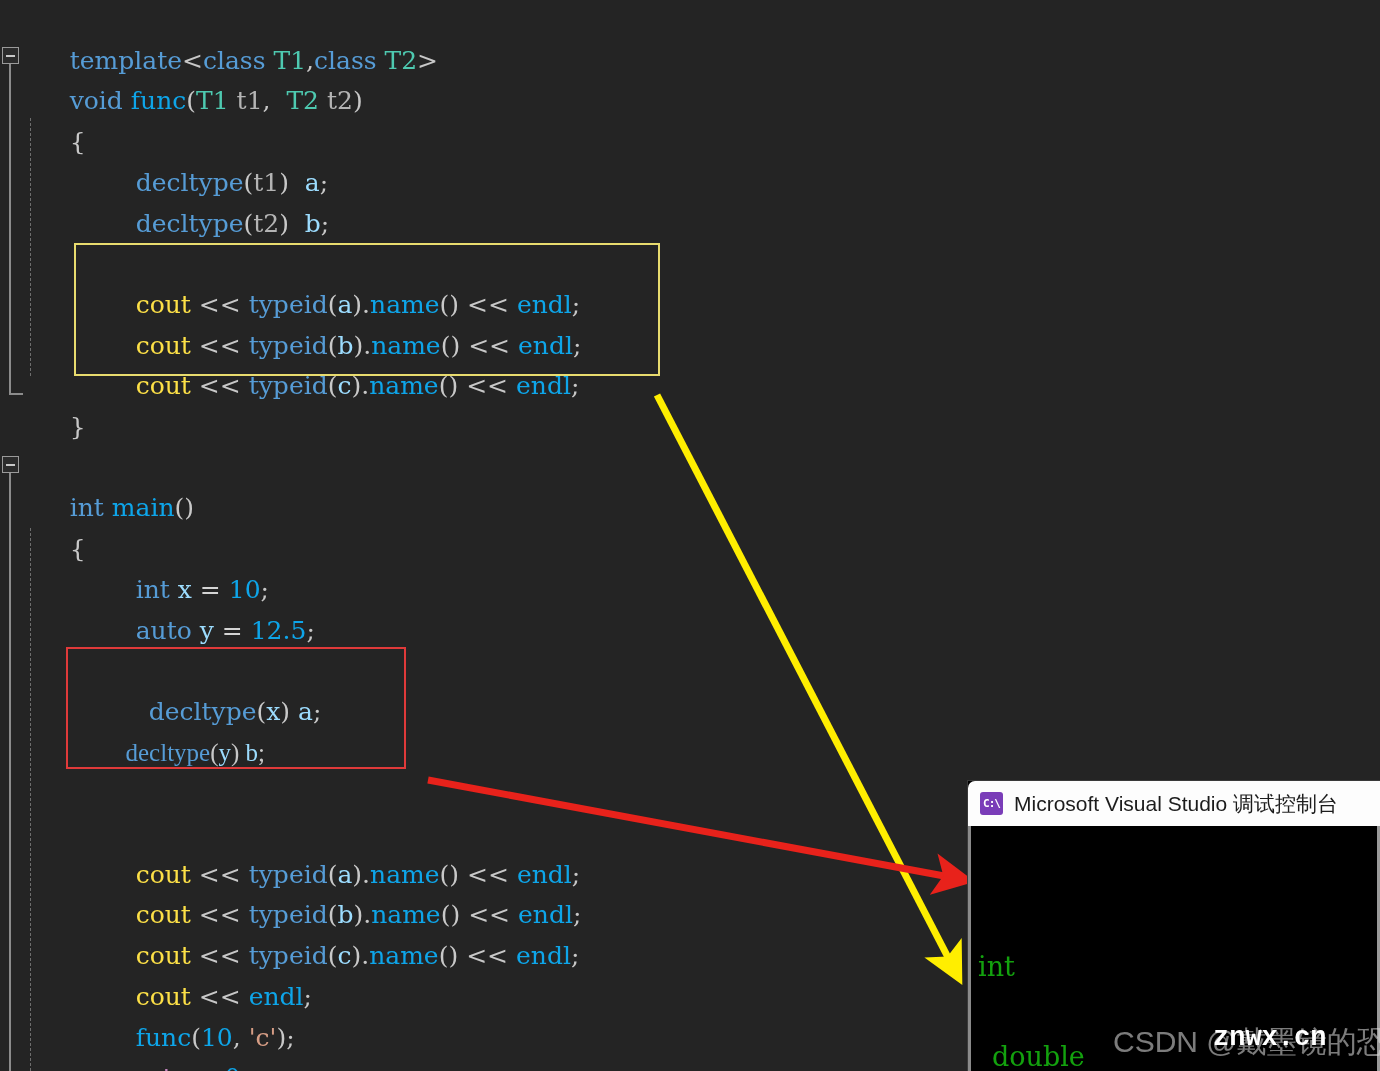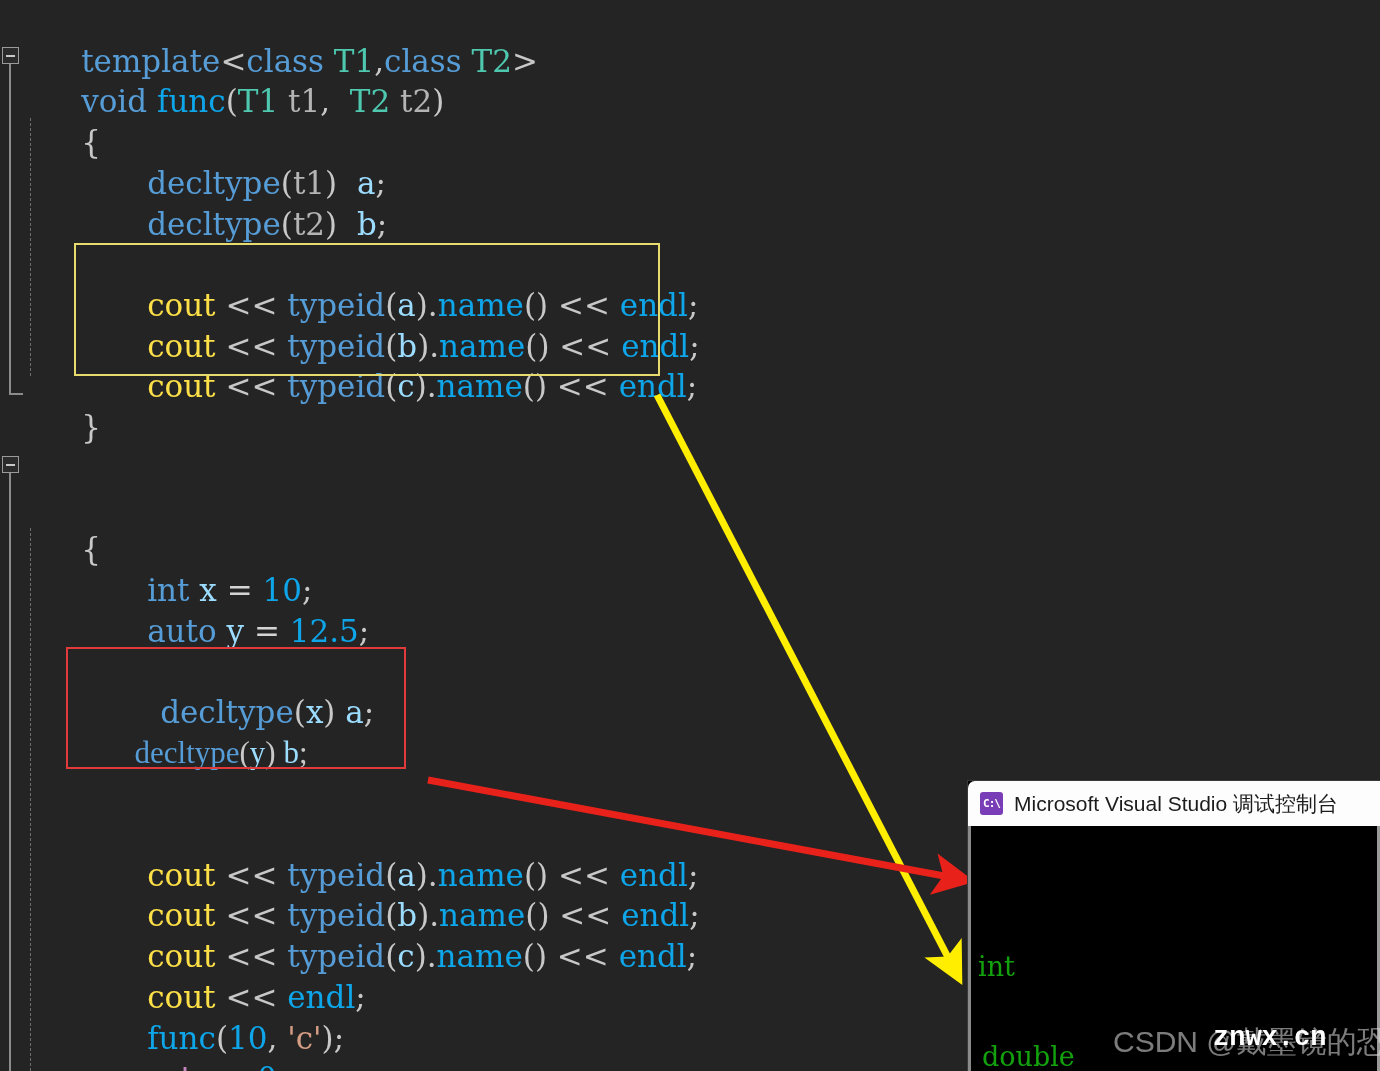--- a/index.html
+++ b/index.html
@@ -9,21 +9,21 @@
     font-family:"DejaVu Serif", serif;
     overflow:hidden;
     position:relative;
   }
   #root{position:relative;width:1380px;height:1071px;overflow:hidden;background:#242424;}
 
   
   #editor{
     position:absolute;left:0;top:0;width:1380px;height:1071px;
     font-family:"DejaVu Serif", serif;
-    font-size:31px;
+    font-size:25px;
     line-height:40.7px;
     white-space:pre;
     letter-spacing:0px;
   }
   .line{height:40.7px;position:relative;padding-left:22px;}
 
   
   .kw      {color:#569CD6;}            
   .type    {color:#4EC9B0;}            
   .fn      {color:#0ea5e9;}            
@@ -173,20 +173,23 @@
     <div class="line" style="top:325.6px;position:absolute;left:66px;">
       <span class="plain">cout </span><span class="punc">&lt;&lt;</span><span class="plain"> </span><span class="kw">typeid</span><span class="punc">(</span><span class="var">c</span><span class="punc">).</span><span class="fn">name</span><span class="punc">()</span><span class="punc"> &lt;&lt; </span><span class="fn">endl</span><span class="punc">;</span>
     </div>
 
     
     <div class="line" style="top:366.3px;position:absolute;left:0;">
       <span class="punc">}</span>
     </div>
 
     
+    <div class="line" style="top:447.7px;position:absolute;left:0;">
+      <span class="kw">int</span><span class="plain"> </span><span class="fn">main</span><span class="punc">()</span>
+    </div>
     <div class="line" style="top:488.4px;position:absolute;left:0;">
       <span class="punc">{</span>
     </div>
 
     <div class="line" style="top:529.1px;position:absolute;left:66px;">
       <span class="kw">int</span><span class="var"> x</span><span class="op"> = </span><span class="num">10</span><span class="punc">;</span>
     </div>
     <div class="line" style="top:569.8px;position:absolute;left:66px;">
       <span class="kw">auto</span><span class="var"> y</span><span class="op"> = </span><span class="num">12.5</span><span class="punc">;</span>
     </div>
@@ -238,21 +241,21 @@
 
   <div id="console">
     <div id="console-title">
       <span class="cicon">C:\</span>
       <span class="ctext">Microsoft Visual Studio 调试控制台</span>
     </div>
     <div id="console-body">
       <div id="console-left"></div>
       <div id="console-scroll"></div>
       <div class="cline" style="padding-left:6px">int</div>
-      <div class="cline" style="padding-left:10px">double</div>
+      <div class="cline" style="padding-left:20px">double</div>
       
       
       
       
       
     </div>
   </div>
 
   <div id="wm-csdn">CSDN @戴墨镜的恐龙</div>
   <div id="wm-site">znwx.cn</div>

